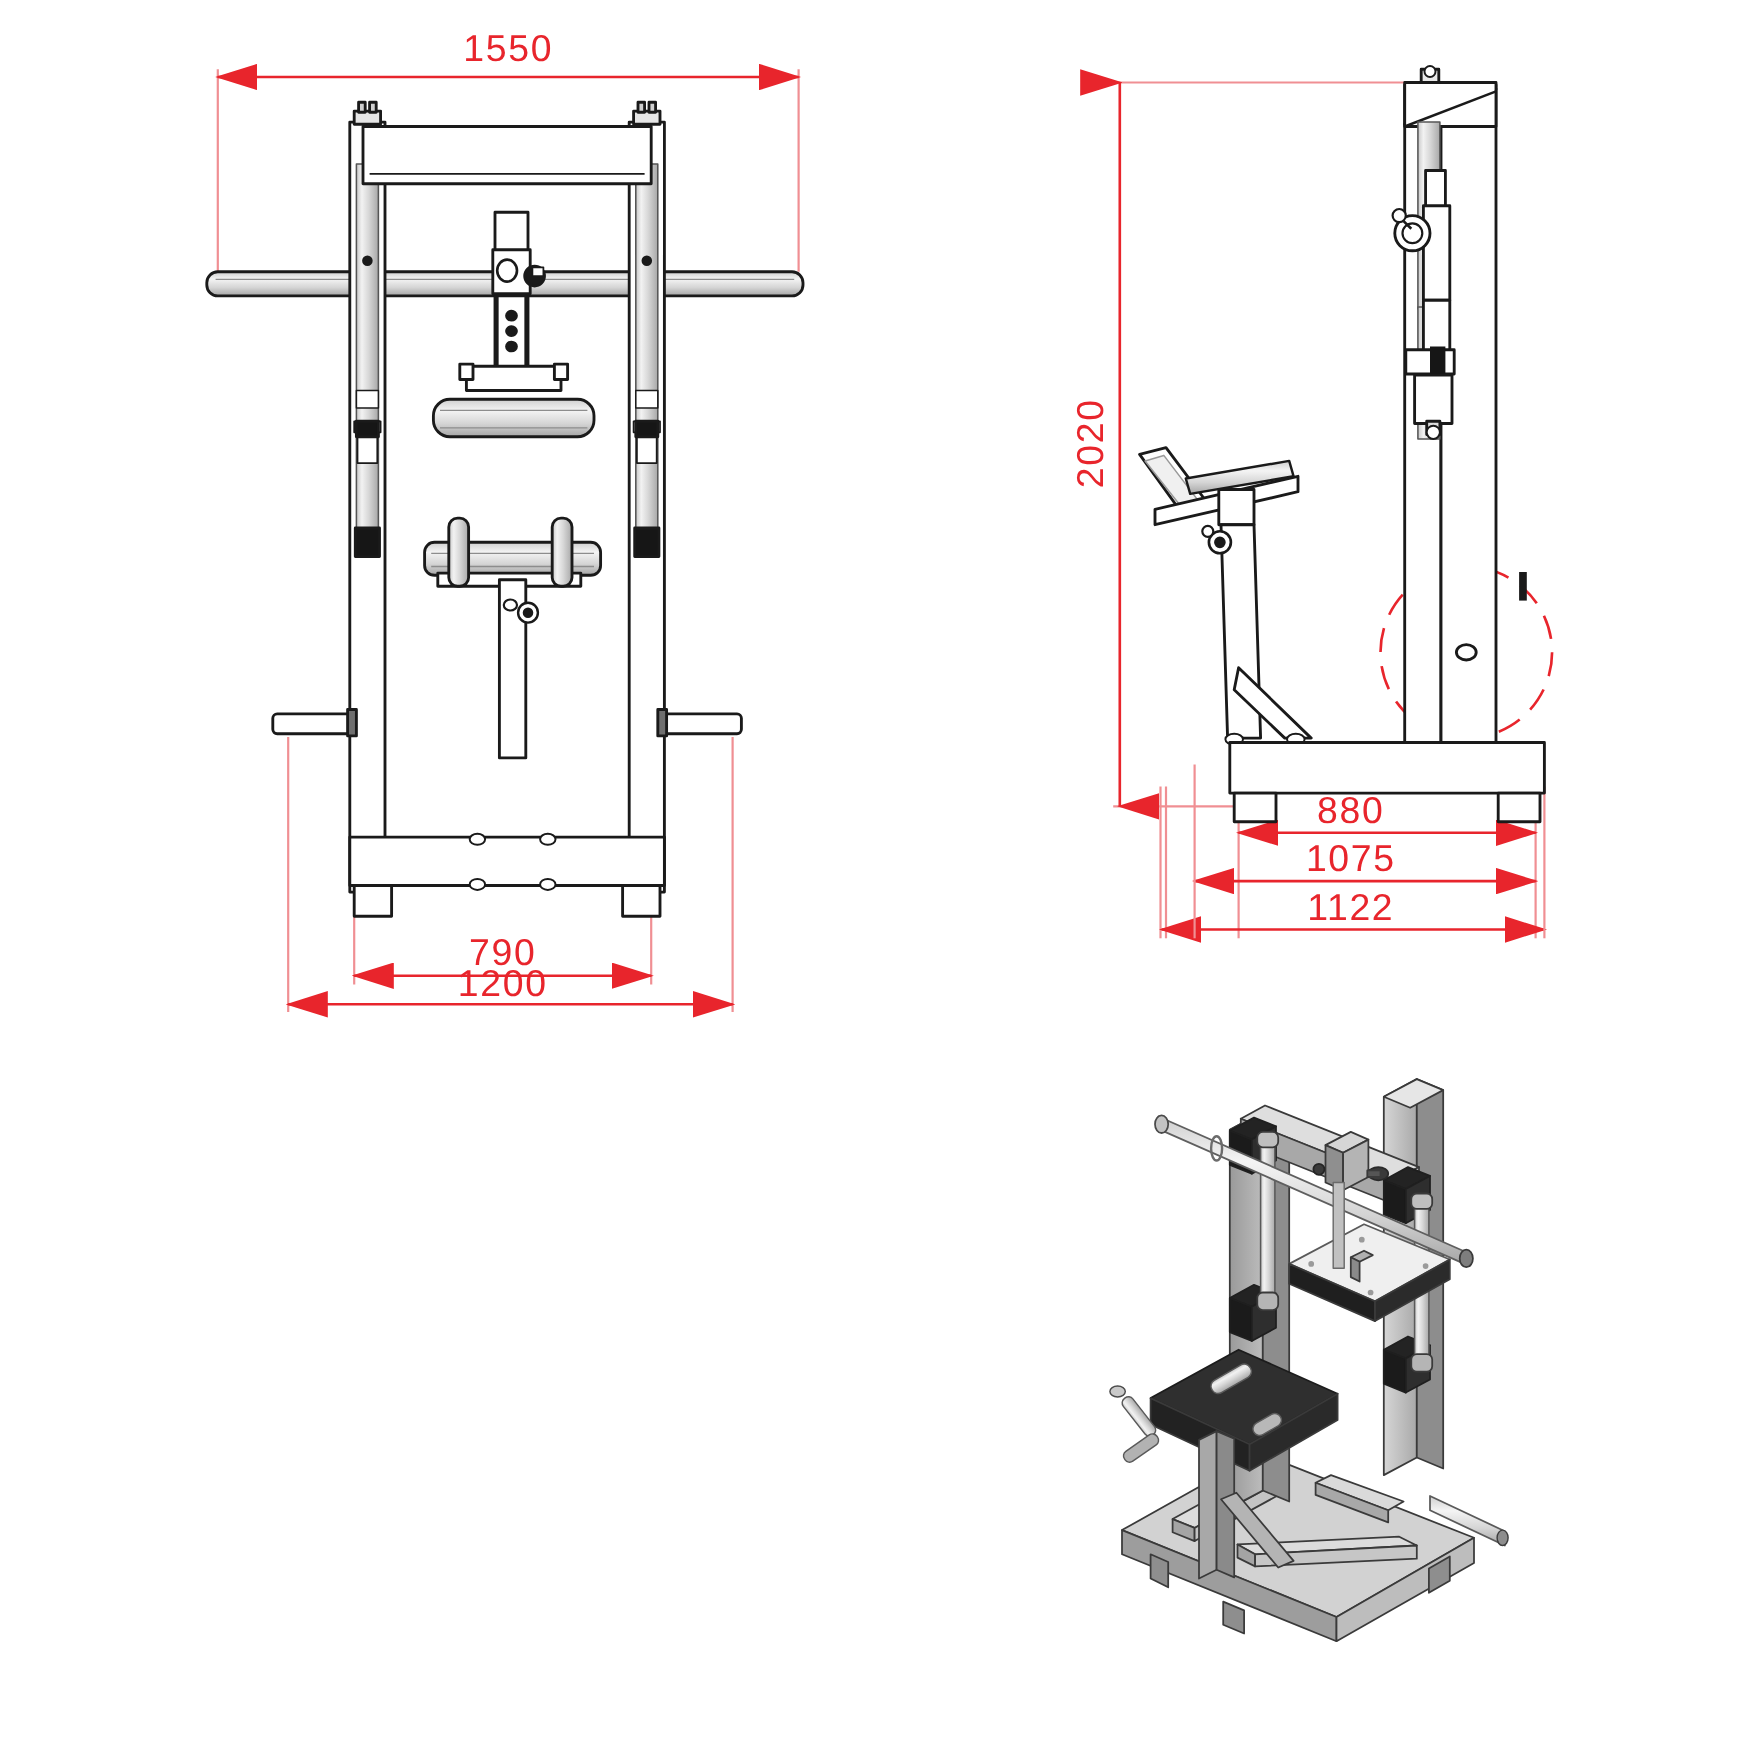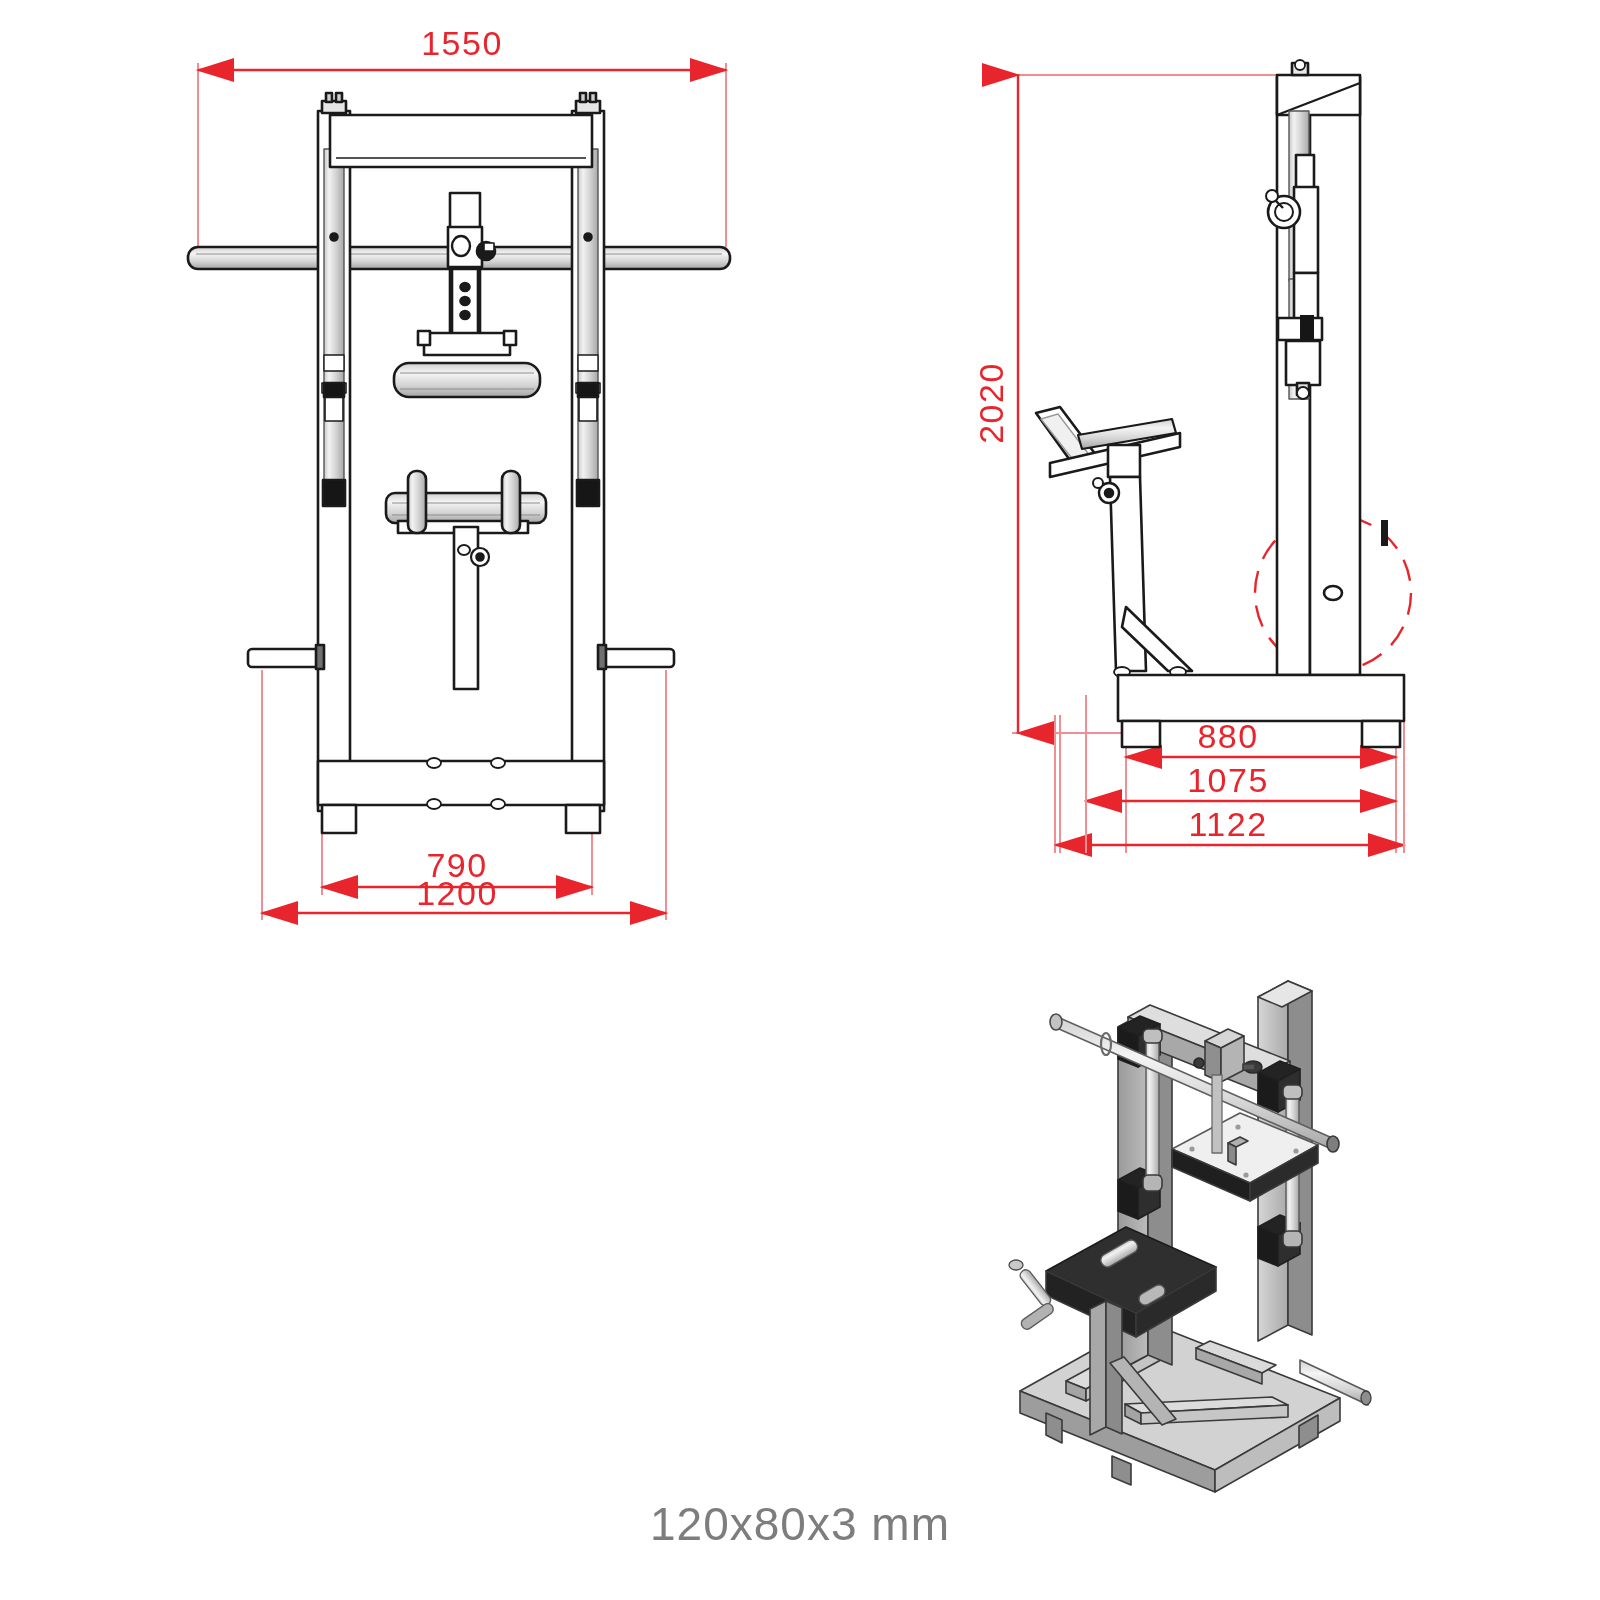--- a/index.html
+++ b/index.html
@@ -390,15 +390,14 @@
     </g>
 
     <g>
       <path d="M1300 1345 L1368 1377 L1368 1390 L1300 1358 Z" fill="url(#tubeH)" stroke="#5a5a5a"></path>
       <ellipse cx="1366" cy="1383" rx="5" ry="7" fill="#8d8d8d" stroke="#3e3e3e" stroke-width="1.3"></ellipse>
     </g>
   </g>
 
 </svg>
 
-<div class="caption">120x80x3 mm</div>
 
 </div>
 
 </body></html>

